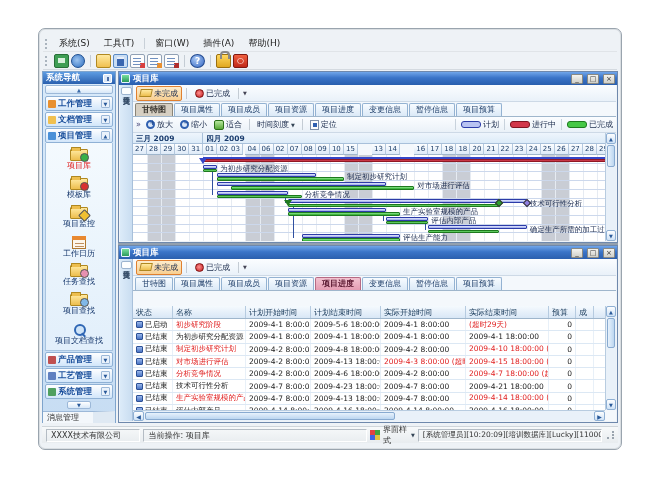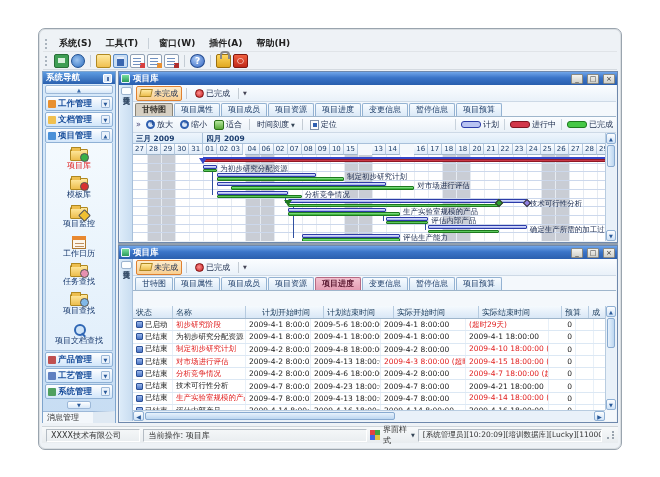--- a/index.html
+++ b/index.html
@@ -2,21 +2,21 @@
 <html><head>
 <meta charset="utf-8">
 <style>
   html,body{margin:0;padding:0;}
   body{width:660px;height:477px;background:#ffffff;font-family:"DejaVu Sans",sans-serif;position:relative;overflow:hidden;}
   *{box-sizing:border-box;}
   .app{position:absolute;left:38px;top:28px;width:584px;height:422px;background:#eef2f6;border:1px solid #9aa4ae;border-radius:7px;box-shadow:inset 0 0 0 1px #d9dee2;}
   
   .menubar{position:absolute;left:4px;top:7px;right:4px;height:16px;display:flex;align-items:center;font-size:9px;color:#222;border-bottom:1px solid #e0e4e8;}
   .grip{width:3px;height:10px;border-left:2px dotted #aab4be;margin:0 4px 0 2px;}
-  .mi{padding:1px 7px;cursor:default;font-weight:bold;}
+  .mi{padding:1px 7px;cursor:default;}
   .msep{width:1px;height:11px;background:#c8d0d8;margin:0 3px;}
   .toolbar{position:absolute;left:4px;top:23px;right:4px;height:18px;display:flex;align-items:center;gap:2px;border-bottom:1px solid #d4dae0;}
   .tbtn{width:15px;height:14px;border-radius:2px;position:relative;}
   .tsep{width:1px;height:12px;background:#c4ccd4;margin:0 3px;}
   .ic-net{background:#3f9e54;border:1px solid #277038;}
   .ic-net:after{content:"";position:absolute;left:3px;top:3px;width:7px;height:5px;background:#d8f0dc;}
   .ic-globe{background:radial-gradient(circle at 5px 5px,#9cc4f0,#2f6fc0);border-radius:50%;border:1px solid #1d4e90;width:14px;height:14px;}
   .ic-fold{background:linear-gradient(#ffe9a0,#f0c050);border:1px solid #b08820;}
   .ic-save{background:#c9ddf4;border:1px solid #5a8ac4;}
   .ic-save:after{content:"";position:absolute;left:3px;top:2px;width:7px;height:9px;background:#3a66b0;box-shadow:inset 0 2px 0 #e8eef8;}
@@ -496,21 +496,21 @@
             <span class="tab">项目成员</span>
             <span class="tab">项目资源</span>
             <span class="tab active2">项目进度</span>
             <span class="tab">变更信息</span>
             <span class="tab">暂停信息</span>
             <span class="tab">项目预算</span>
           </div>
         <div class="tbl-head" id="tbl-head">
             <div class="th-cell" style="width: 40px;">状态</div>
             <div class="th-cell" style="width: 73px;">名称</div>
-            <div class="th-cell" style="width: 65px; margin-left: 13px;">计划开始时间</div>
+            <div class="th-cell" style="width: 65px;">计划开始时间</div>
             <div class="th-cell" style="width: 70px;">计划结束时间</div>
             <div class="th-cell" style="width: 85px;">实际开始时间</div>
             <div class="th-cell" style="width: 83px;">实际结束时间</div>
             <div class="th-cell" style="width: 27px;">预算</div>
             <div class="th-cell" style="width: 18px;">成</div>
           </div>
         <div class="tbl-rows" id="tbl-rows">
             <div class="trow">
               <div class="tcell" style="width: 40px;">
                 <span class="st-ico"></span>

